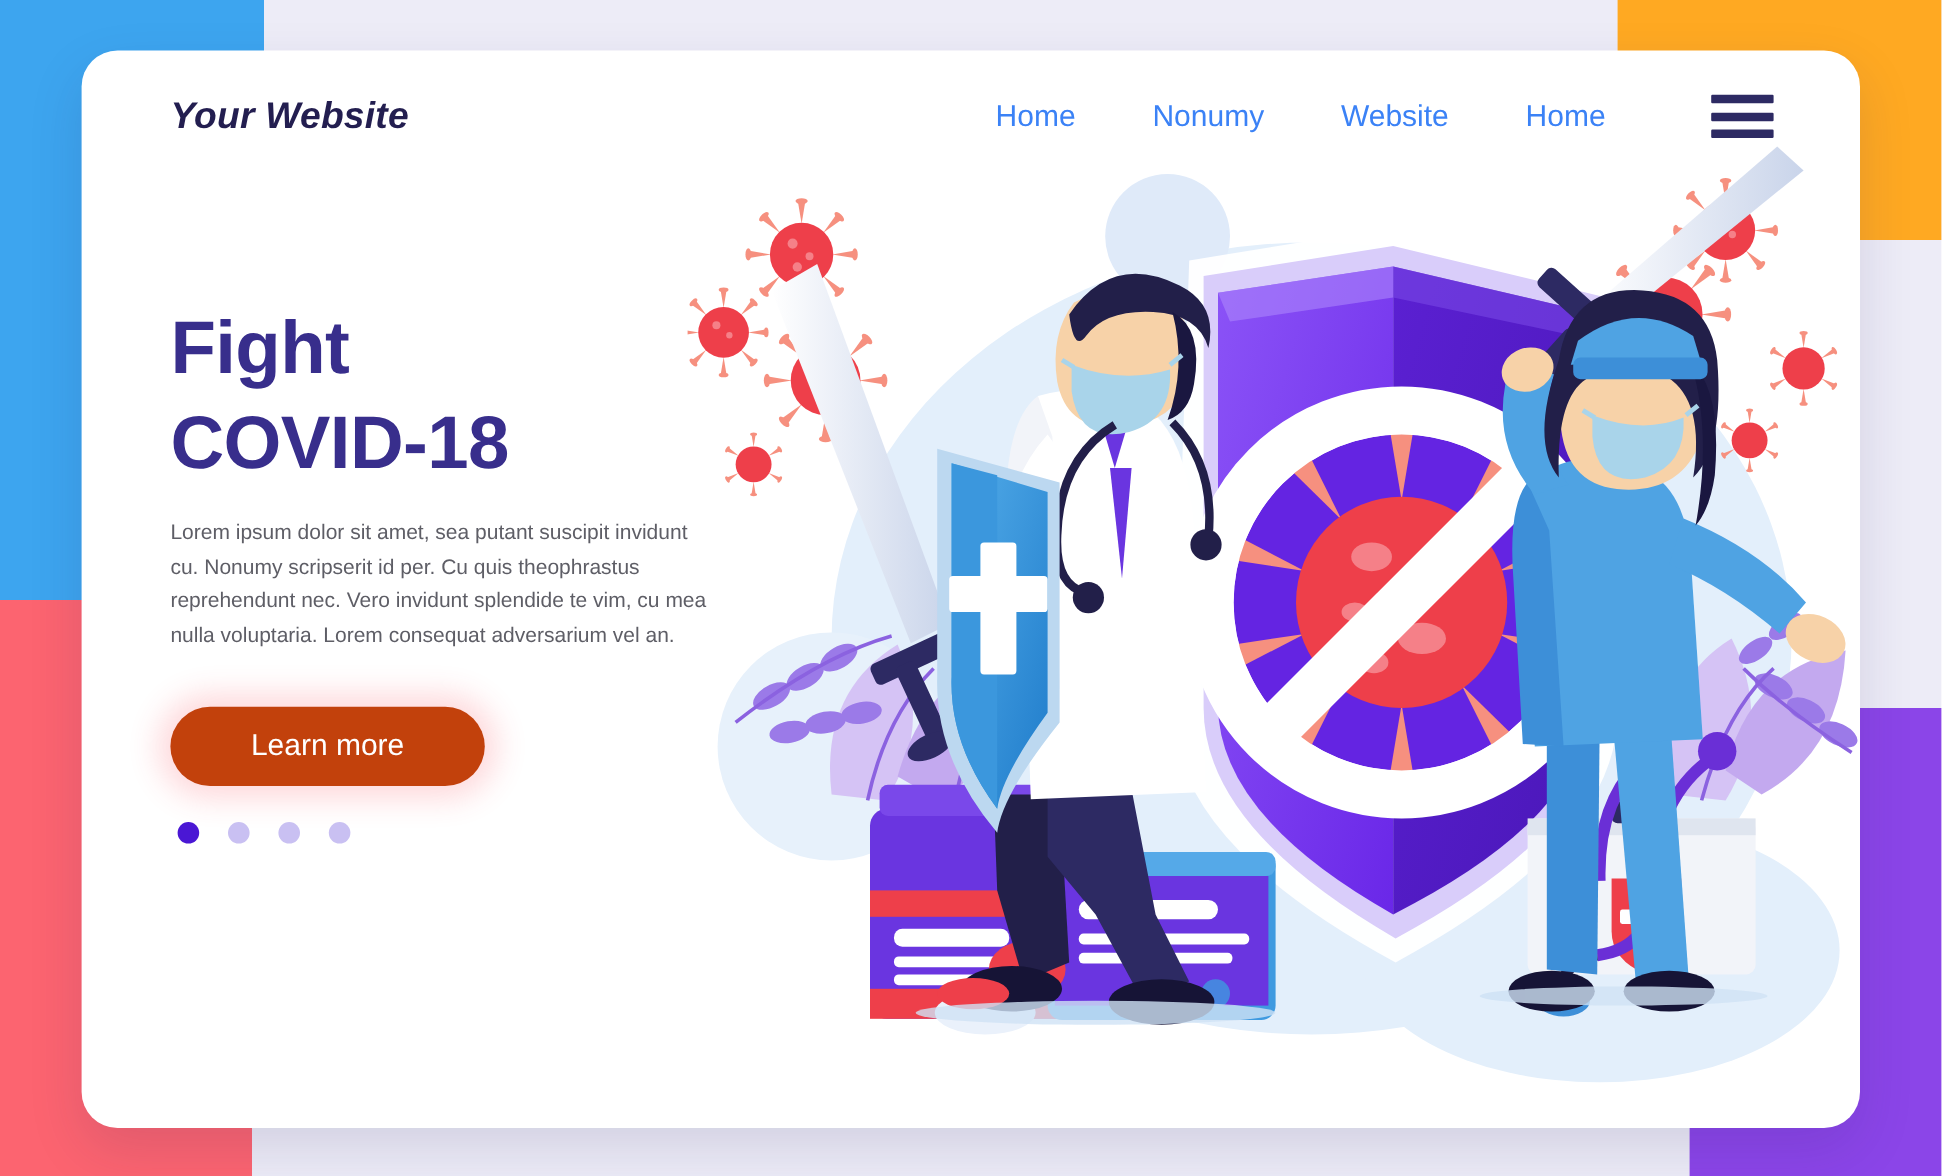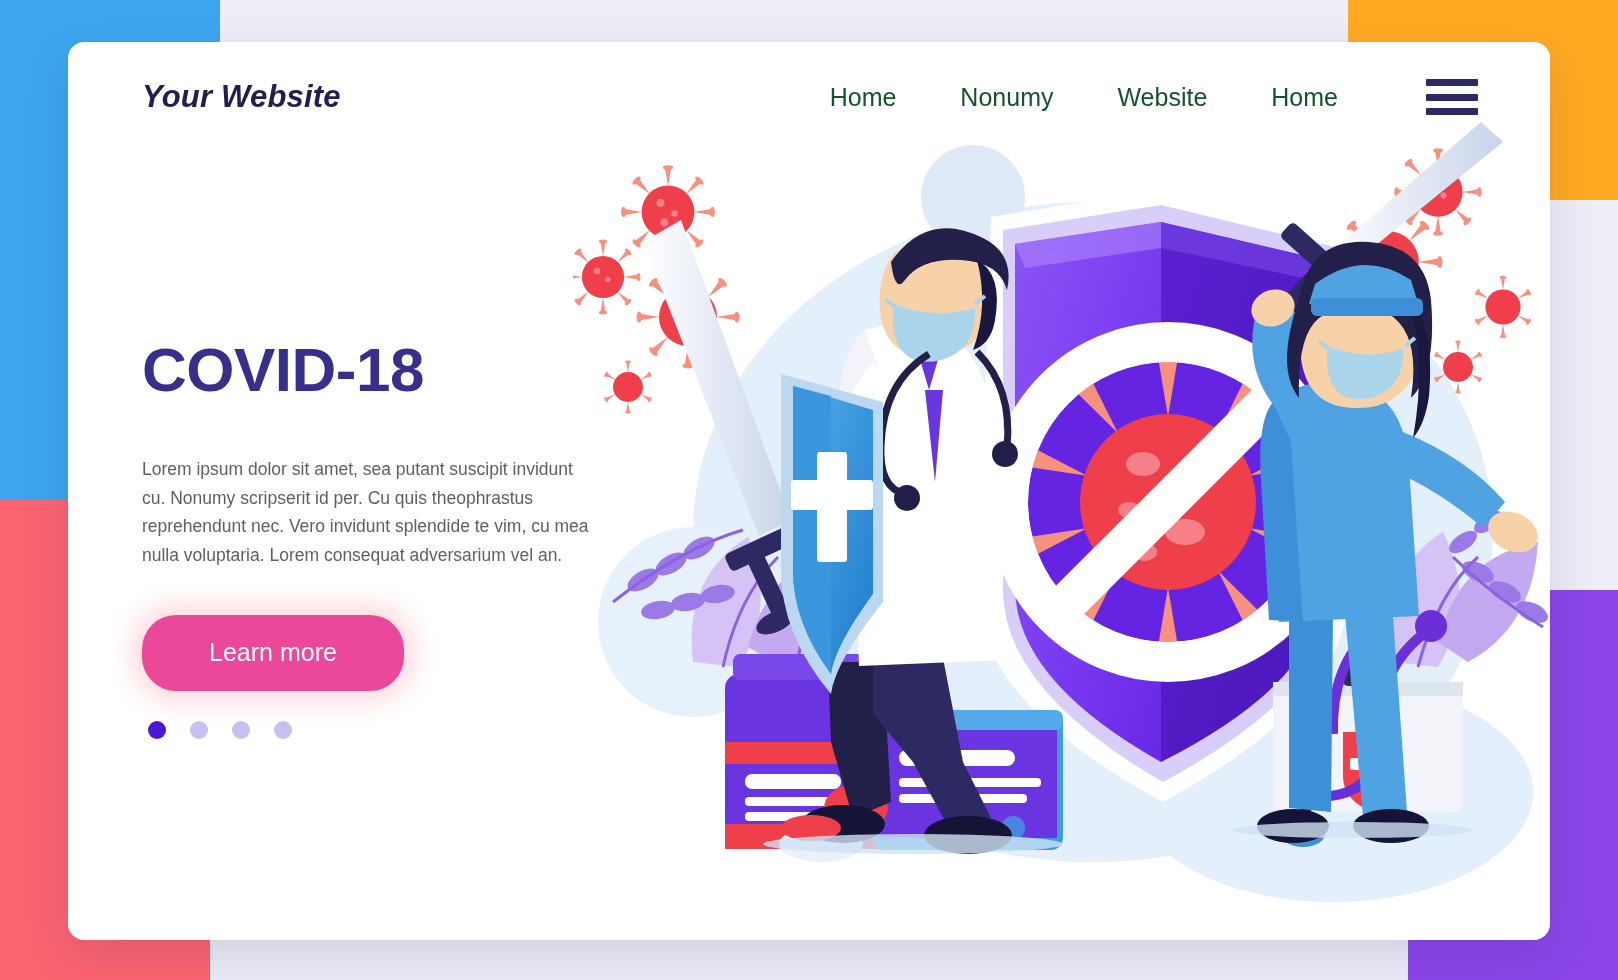--- a/index.html
+++ b/index.html
@@ -42,21 +42,21 @@
     background: #edecf7;
     z-index: -1;
   }
 
   
   .card {
     position: absolute;
     left: 68px; top: 42px;
     width: 1482px; height: 898px;
     background: #ffffff;
-    border-radius: 16px;
+    border-radius: 30px;
     box-shadow: 0 18px 45px rgba(40,30,90,0.13);
     overflow: hidden;
     z-index: 5;
   }
 
   
   .header {
     position: absolute; left: 0; top: 0;
     width: 100%; height: 110px;
     display: flex; align-items: center;
@@ -66,21 +66,21 @@
   .logo {
     font-size: 31px; font-weight: bold; font-style: italic;
     color: #231e50; letter-spacing: 0.2px;
     white-space: nowrap;
   }
   .nav {
     margin-left: auto;
     display: flex; align-items: center; gap: 0;
   }
   .nav-item {
-    font-size: 25px; color: #14532d;
+    font-size: 25px; color: #3b82f6;
     padding: 0 32px; cursor: pointer; white-space: nowrap;
   }
   .burger {
     margin-left: 56px; width: 52px; height: 36px;
     display: flex; flex-direction: column; justify-content: space-between;
     cursor: pointer;
   }
   .burger span {
     display: block; height: 7px; width: 100%;
     background: #2d2a63; border-radius: 1px;
@@ -90,29 +90,29 @@
   .hero {
     position: absolute; left: 74px; top: 210px;
     width: 520px; z-index: 30;
   }
   .hero-title {
     font-size: 62px; font-weight: bold;
     color: #382e8c; line-height: 1.27;
     letter-spacing: -0.5px;
   }
   .hero-desc {
-    margin-top: 46px;
+    margin-top: 20px;
     font-size: 17.5px; color: #5e5e66;
     line-height: 1.62; width: 455px;
   }
   .learn-btn {
     margin-top: 46px;
     display: inline-flex; align-items: center; justify-content: center;
-    width: 262px; height: 76px;
-    background: #ec4899;
+    width: 262px; height: 66px;
+    background: #c2410c;
     border: none; border-radius: 34px;
     color: #fff; font-size: 25px;
     font-family: "Liberation Sans", sans-serif;
     cursor: pointer;
     box-shadow: 0 0 26px 10px rgba(249,58,75,0.20);
   }
   .dots { margin-top: 30px; display: flex; gap: 24px; padding-left: 6px; }
   .dot { width: 18px; height: 18px; border-radius: 50%; background: #c9c0f2; cursor: pointer; }
   .dot.active { background: #4a17d4; }
 
@@ -147,21 +147,21 @@
       <div class="burger">
         <span></span>
         <span></span>
         <span></span>
       </div>
     </nav>
   </div>
 
   <div class="hero">
     <h1 class="hero-title">
-      <br>
+      <span>Fight</span><br>
       <span>COVID-18</span>
     </h1>
     <p class="hero-desc">Lorem ipsum dolor sit amet, sea putant suscipit invidunt cu. Nonumy scripserit id per. Cu quis theophrastus reprehendunt nec. Vero invidunt splendide te vim, cu mea nulla voluptaria. Lorem consequat adversarium vel an.</p>
     <button class="learn-btn">Learn more</button>
     <div class="dots">
       <span class="dot active"></span>
       <span class="dot"></span>
       <span class="dot"></span>
       <span class="dot"></span>
     </div>

